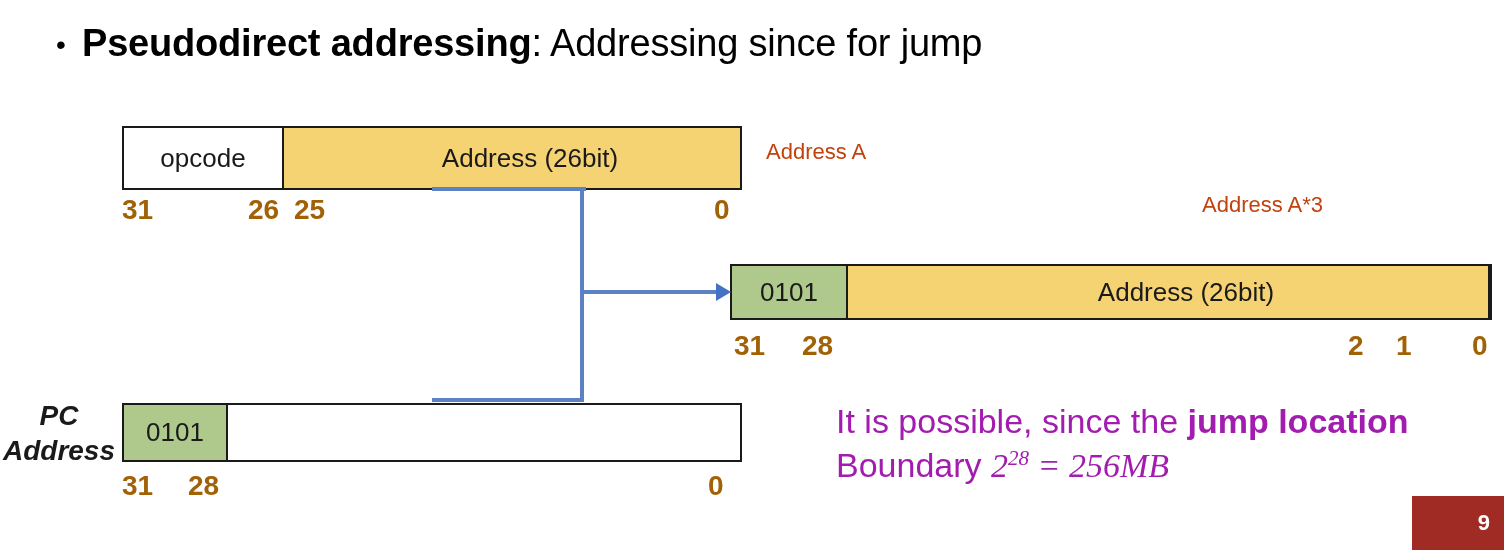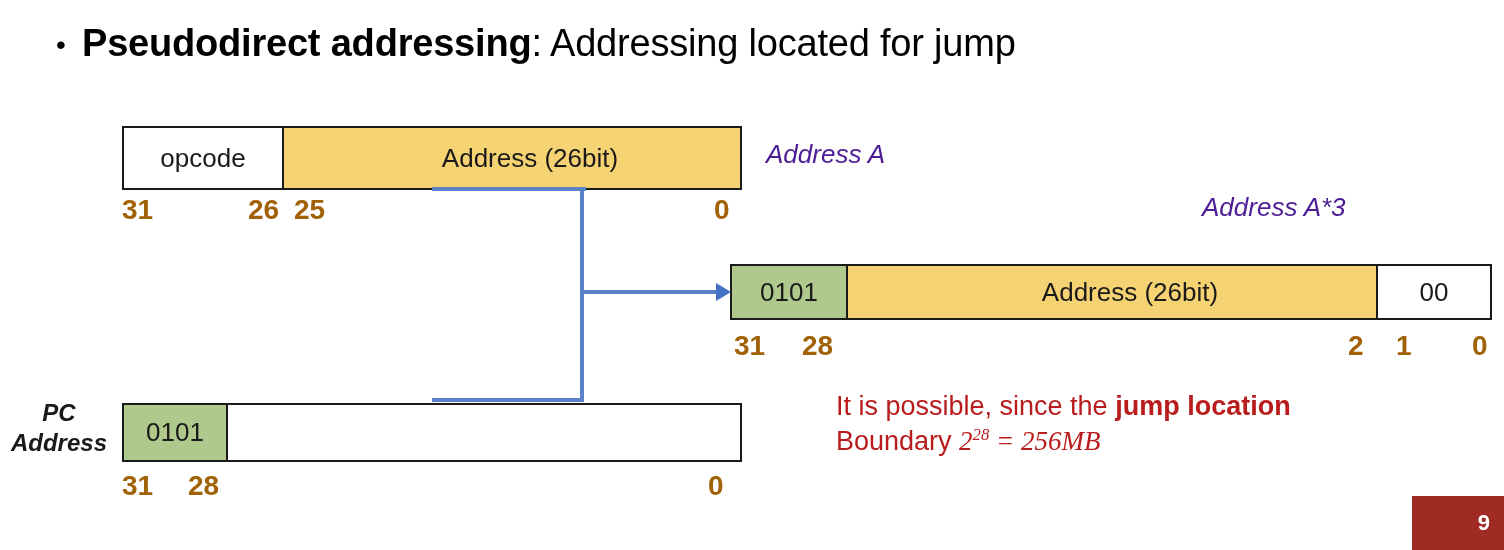--- a/index.html
+++ b/index.html
@@ -66,33 +66,32 @@
     font-size: 28px;
     font-weight: bold;
     color: #a16207;
     white-space: nowrap;
     line-height: 1;
   }
 
   
   .caption {
     position: absolute;
-    font-size: 26px;
-    color: #4c1d95;
+    font-size: 22px;
+    color: #c2410c;
     white-space: nowrap;
     line-height: 1.1;
-    font-style: italic;
   }
   #pc-address-label {
     position: absolute;
     left: 0px;
     top: 398px;
     width: 118px;
     text-align: center;
-    font-size: 24px;
+    font-size: 28px;
     font-weight: bold;
     font-style: italic;
     line-height: 1.25;
     color: #1a1a1a;
   }
 
   
   .conn {
     position: absolute;
     background: #5B82C4;
@@ -103,25 +102,25 @@
     height: 0;
     border-top: 9px solid transparent;
     border-bottom: 9px solid transparent;
     border-left: 15px solid #4472C4;
   }
 
   
   #explanation {
     position: absolute;
     left: 836px;
-    top: 389px;
+    top: 399px;
     width: 620px;
-    font-size: 27px;
+    font-size: 34px;
     line-height: 1.30;
-    color: #b91c1c;
+    color: #a21caf;
   }
   #explanation b { font-weight: bold; }
   #explanation .mathy {
     font-family: "Liberation Serif", serif;
     font-style: italic;
   }
   #explanation .mathy sup {
     font-size: 0.62em;
     vertical-align: super;
   }
@@ -141,41 +140,40 @@
     align-items: center;
     justify-content: flex-end;
     padding-right: 14px;
     box-sizing: border-box;
   }
 </style>
 </head>
 <body>
 
 <div id="title-line">
-  <span class="bullet">•</span><span class="strong">Pseudodirect addressing</span><span>: Addressing located for jump</span>
+  <span class="bullet">•</span><span class="strong">Pseudodirect addressing</span><span>: Addressing since for jump</span>
 </div>
 
 <div class="field-box" id="instruction-box" style="left:122px; top:126px; width:620px; height:64px;">
   <div class="field-seg seg-white seg-div-r" style="width:160px;">opcode</div>
   <div class="field-seg seg-yellow" style="flex:1;">Address (26bit)</div>
 </div>
 
 <div class="bit-label" style="left:122px; top:196px;">31</div>
 <div class="bit-label" style="left:248px; top:196px;">26</div>
 <div class="bit-label" style="left:294px; top:196px;">25</div>
 <div class="bit-label" style="left:714px; top:196px;">0</div>
 
 <div class="caption" style="left:766px; top:140px;">Address A</div>
 
 <div class="caption" style="left:1202px; top:193px;">Address A*3</div>
 
 <div class="field-box" id="target-box" style="left:730px; top:264px; width:762px; height:56px;">
   <div class="field-seg seg-green seg-div-r" style="width:116px;">0101</div>
   <div class="field-seg seg-yellow seg-div-r" style="flex:1;">Address (26bit)</div>
-  <div class="field-seg seg-white" style="width:112px;">00</div>
 </div>
 
 <div class="bit-label" style="left:734px; top:332px;">31</div>
 <div class="bit-label" style="left:802px; top:332px;">28</div>
 <div class="bit-label" style="left:1348px; top:332px;">2</div>
 <div class="bit-label" style="left:1396px; top:332px;">1</div>
 <div class="bit-label" style="left:1472px; top:332px;">0</div>
 
 <div id="pc-address-label">
   <div>PC</div>

